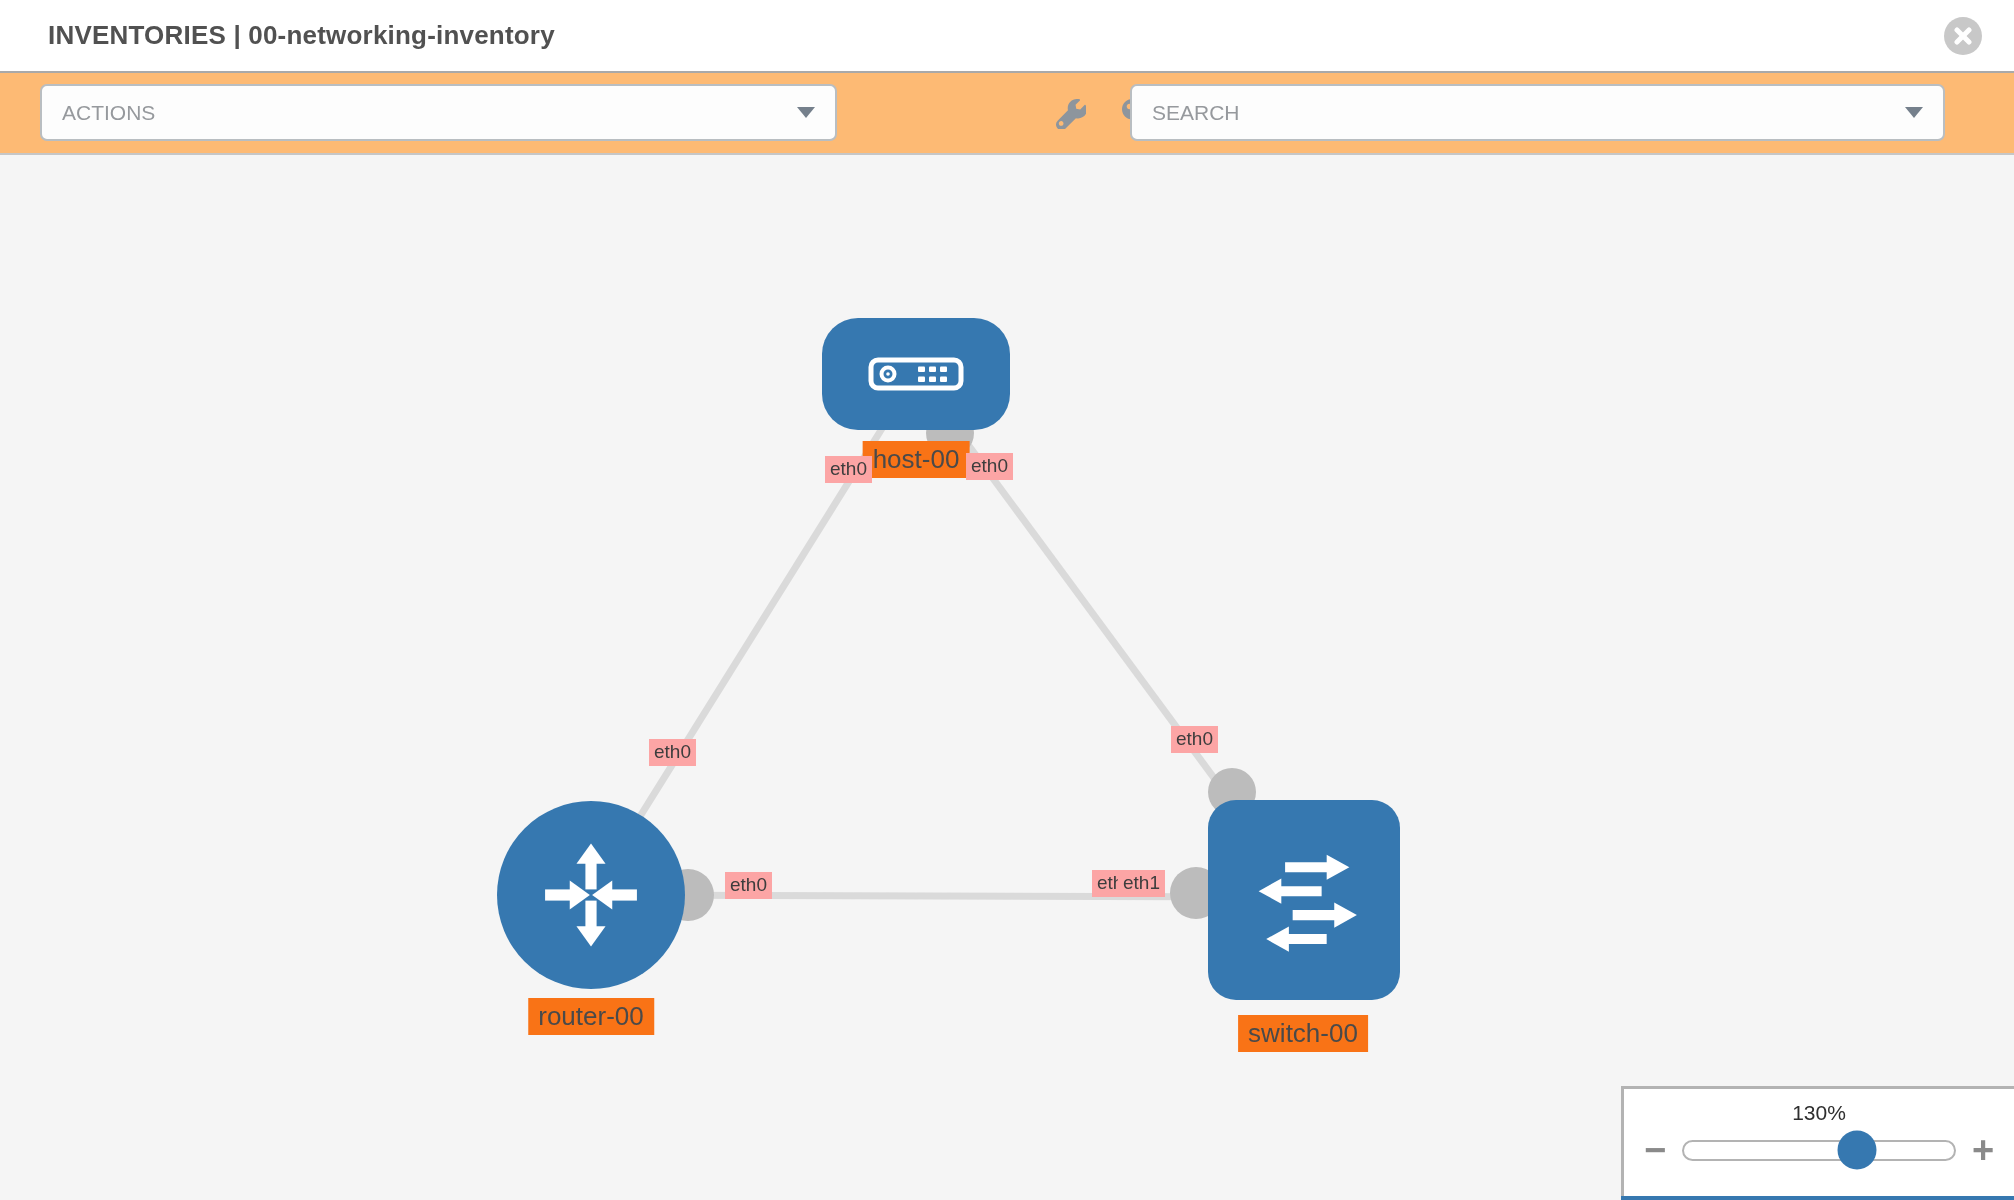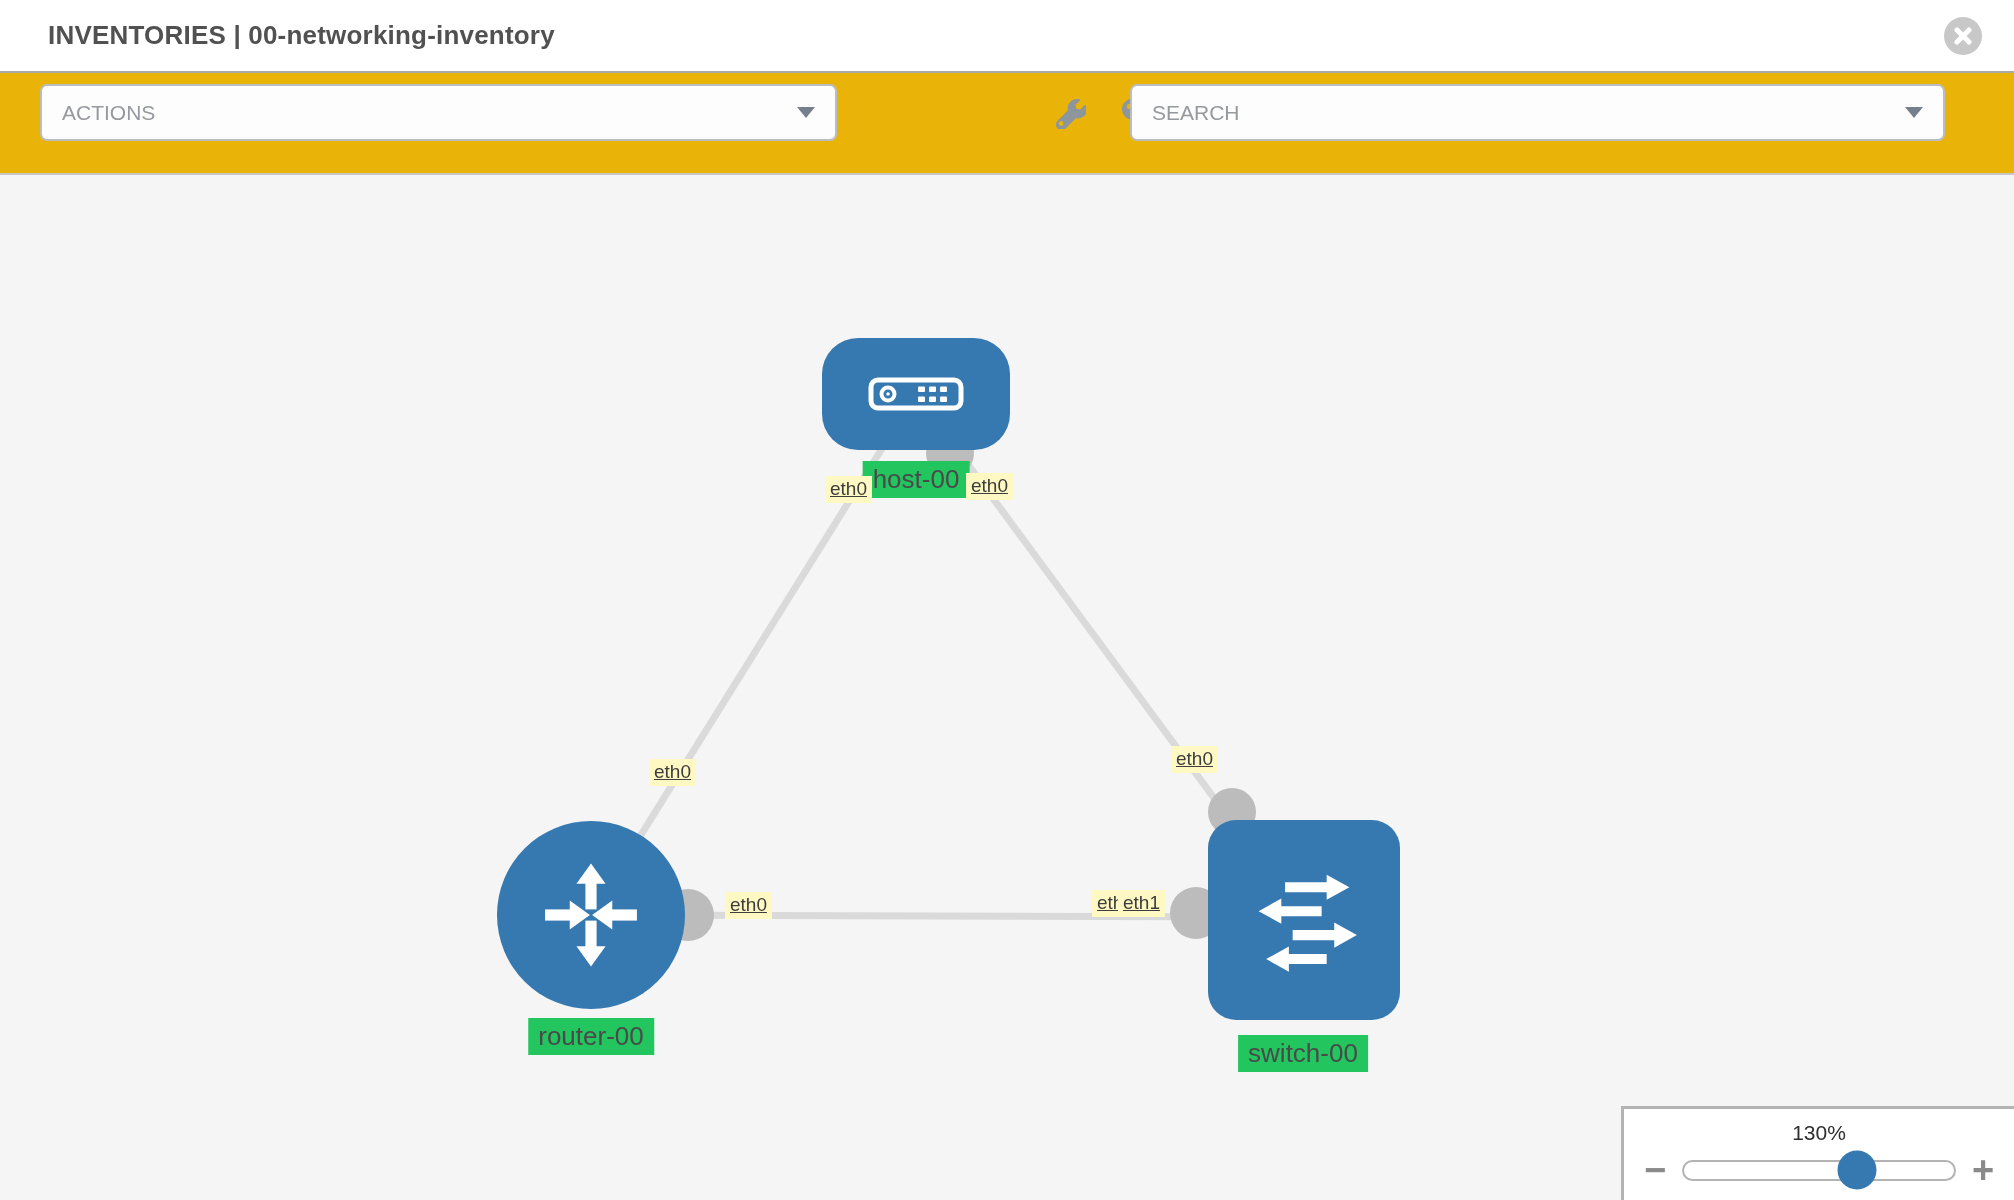--- a/index.html
+++ b/index.html
@@ -13,21 +13,21 @@
   }
   .page-title { font-size: 26px; font-weight: 700; color: #515151; letter-spacing: 0.2px; margin-left: 8px; }
   .close-btn {
     margin-left: auto; width: 38px; height: 38px; border-radius: 50%;
     background: #c8c8c8; display: flex; align-items: center; justify-content: center;
     cursor: pointer;
   }
 
   
   .toolbar {
-    position: relative; height: 102px; background: #eab308;
+    position: relative; height: 82px; background: #fdba74;
     border-bottom: 2px solid #c6c6c6;
   }
   .dropdown {
     position: absolute; top: 11px; height: 57px;
     background: #fdfdfd; border: 2px solid #b9bec2; border-radius: 7px;
     display: flex; align-items: center; padding: 0 20px;
     font-size: 21px; color: #96999d; cursor: pointer;
   }
   .dd-actions { left: 40px; width: 797px; }
   .dd-search { left: 1130px; width: 815px; }
@@ -47,30 +47,30 @@
   .node {
     position: absolute; background: #3678b0;
     display: flex; align-items: center; justify-content: center;
   }
   .node-host   { left: 822px; top: 163px; width: 188px; height: 112px; border-radius: 36px; }
   .node-router { left: 497px; top: 646px; width: 188px; height: 188px; border-radius: 50%; }
   .node-switch { left: 1208px; top: 645px; width: 192px; height: 200px; border-radius: 28px; }
 
   .node-label {
     position: absolute; transform: translateX(-50%);
-    background: #22c55e; color: #4a4a4a; font-size: 26px;
+    background: #f97316; color: #4a4a4a; font-size: 26px;
     padding: 3px 10px; white-space: nowrap; line-height: 1.2;
   }
   .lbl-host   { left: 916px;  top: 286px; }
   .lbl-router { left: 591px;  top: 843px; }
   .lbl-switch { left: 1303px; top: 860px; }
 
   .iface {
-    position: absolute; background: #fef9c3; color: #3d3d3d;
-    font-size: 19px; padding: 2px 5px; line-height: 1.2; white-space: nowrap; text-decoration: underline;
+    position: absolute; background: #fca5a5; color: #3d3d3d;
+    font-size: 19px; padding: 2px 5px; line-height: 1.2; white-space: nowrap;
   }
   .if-host-left    { left: 825px;  top: 301px; }
   .if-host-right   { left: 966px;  top: 298px; }
   .if-router-diag  { left: 649px;  top: 584px; }
   .if-router-right { left: 725px;  top: 717px; }
   .if-switch-top   { left: 1171px; top: 571px; }
   .if-switch-l0    { left: 1092px; top: 715px; }
   .if-switch-l1    { left: 1118px; top: 715px; }
 
   

